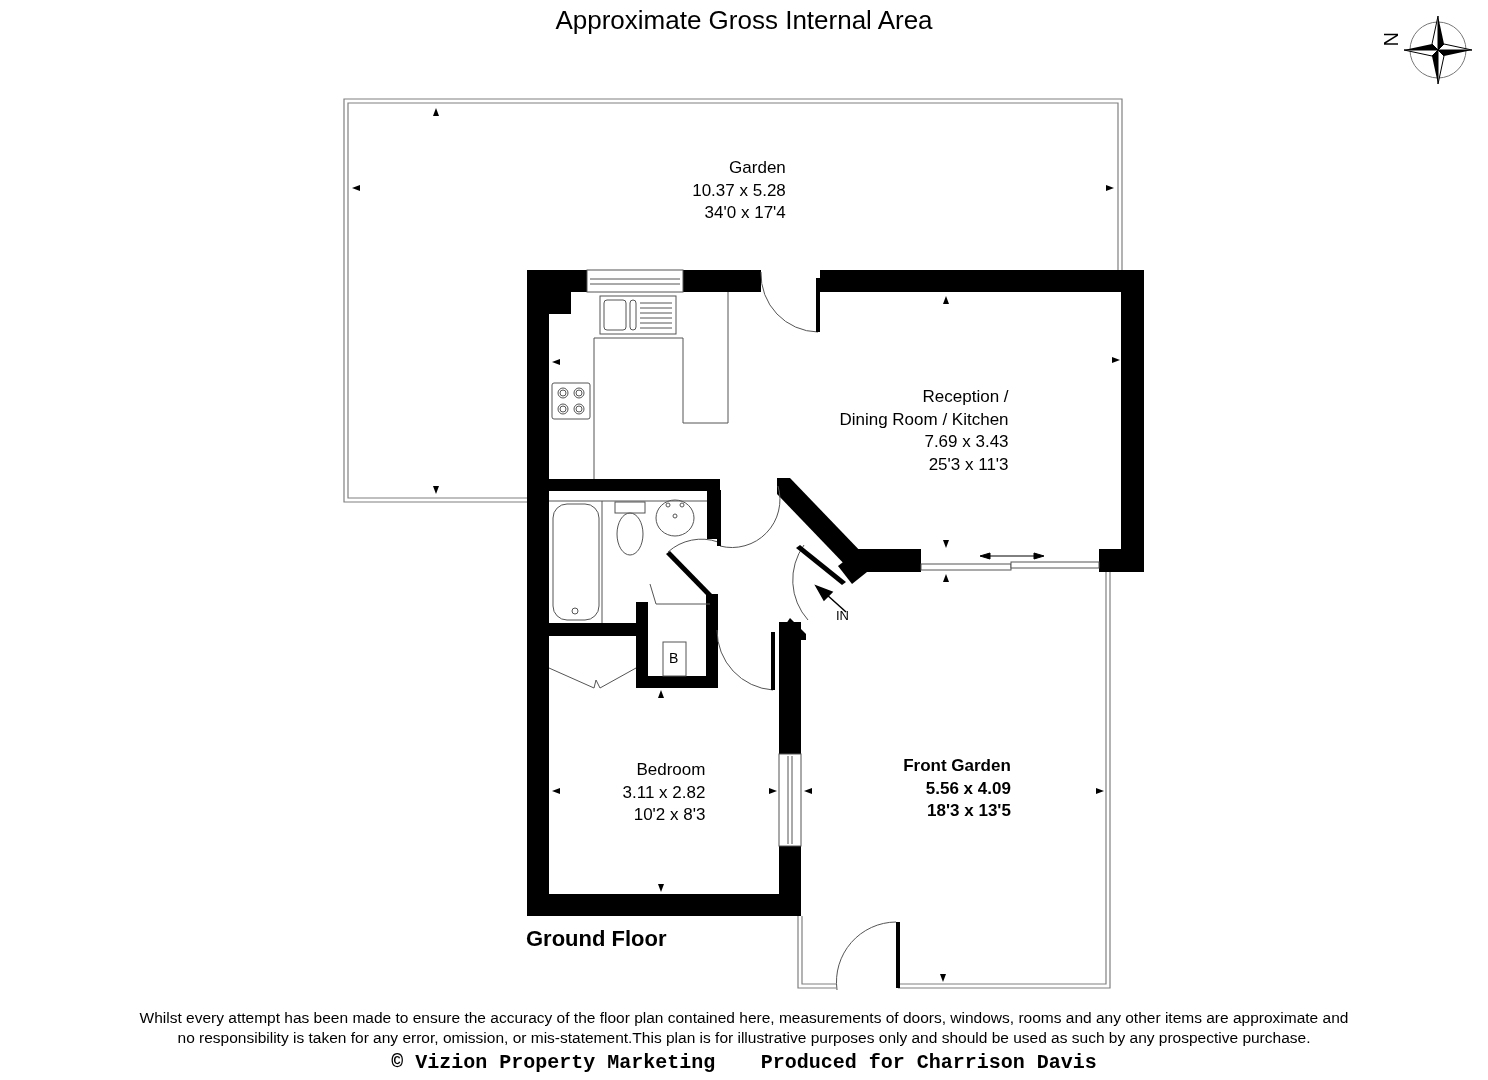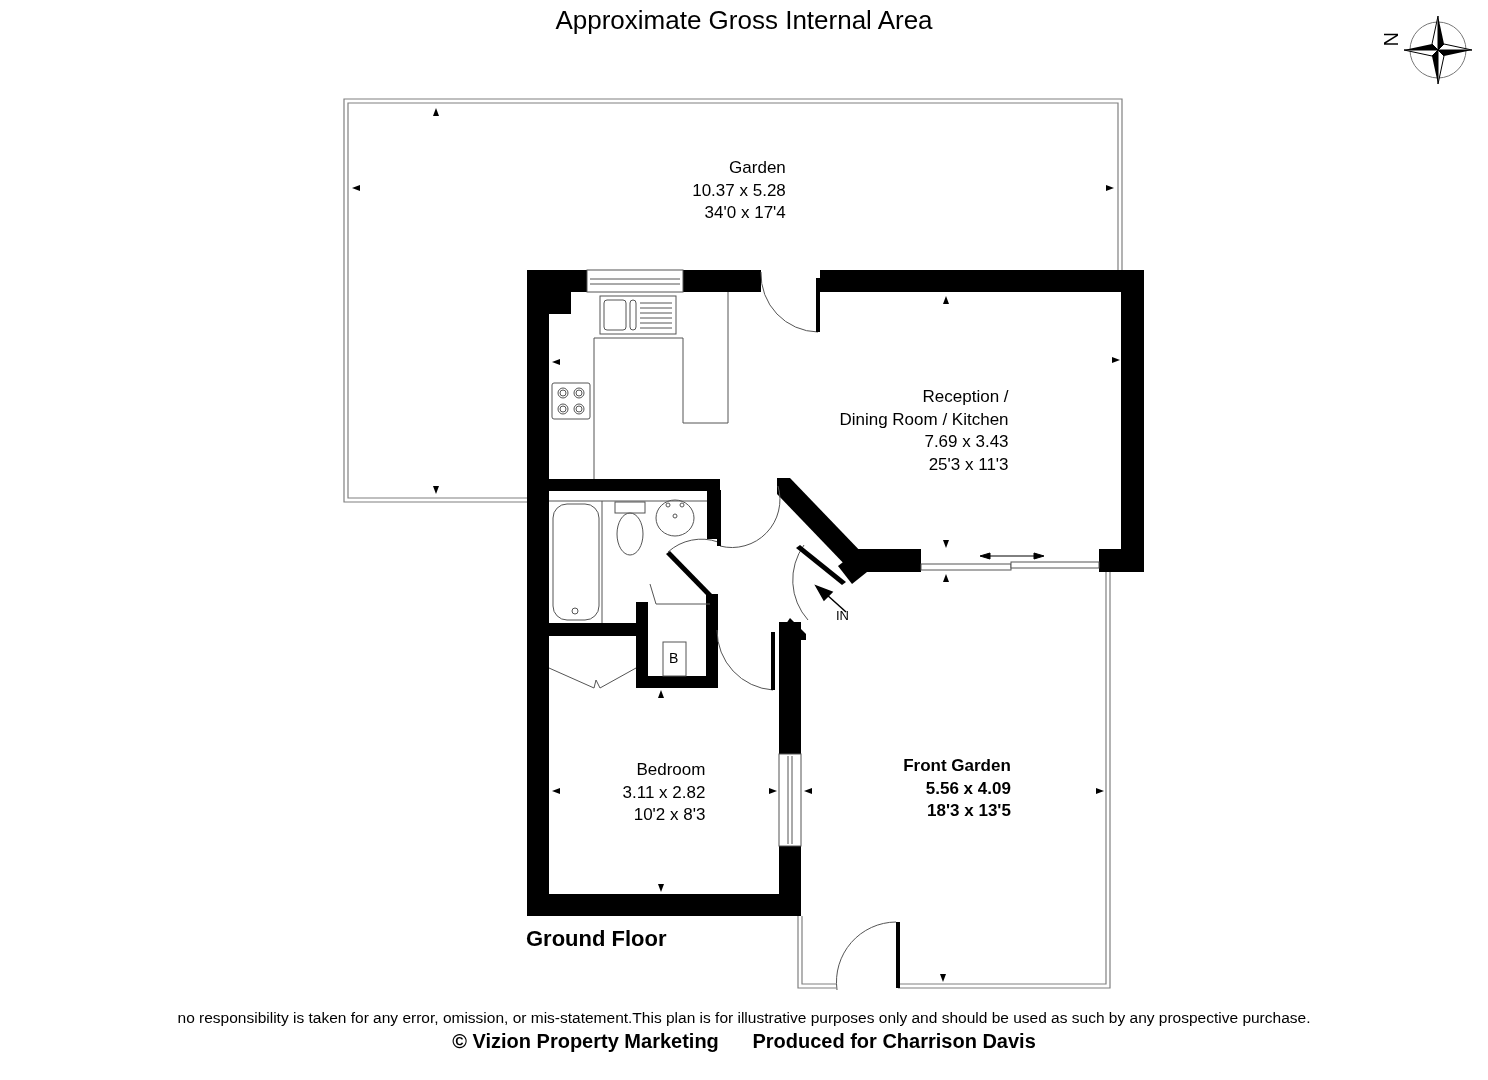--- a/index.html
+++ b/index.html
@@ -7,21 +7,21 @@
   .header { position:absolute; left:0; top:4px; width:1488px; text-align:center; font-size:26px; line-height:33px; }
   .header div { white-space:nowrap; }
   #plan { position:absolute; left:0; top:0; }
   .label { position:absolute; text-align:right; font-size:17px; line-height:22.5px; white-space:nowrap; transform:translateX(-50%); }
   .floor-label { position:absolute; left:526px; top:926px; font-size:22px; font-weight:bold; white-space:nowrap; }
   .in-label { position:absolute; left:836px; top:608px; font-size:13px; }
   .b-label { position:absolute; left:669px; top:650px; font-size:14px; }
   .footer { position:absolute; left:0; top:1008px; width:1488px; text-align:center; }
   .disclaimer { font-size:15.5px; line-height:20px; }
   .credits { font-size:20px; font-weight:bold; line-height:26px; }
-  .credits span { margin:0 14px; }
+  .credits span { margin:0 20px;font-family:Liberation Mono, monospace; }
   .compass { position:absolute; left:1376px; top:12px; }
 </style>
 </head>
 <body>
 
 <div class="header">
   <div>Approximate Gross Internal Area</div>
 </div>
 
 <svg class="compass" width="100" height="76" viewBox="0 0 100 76">
@@ -208,18 +208,19 @@
   <div>Front Garden</div>
   <div>5.56 x 4.09</div>
   <div>18'3 x 13'5</div>
 </div>
 
 <div class="in-label">IN</div>
 <div class="b-label">B</div>
 <div class="floor-label">Ground Floor</div>
 
 <div class="footer">
+  <div class="disclaimer">Whilst every attempt has been made to ensure the accuracy of the floor plan contained here, measurements of doors, windows, rooms and any other items are approximate and</div>
   <div class="disclaimer">no responsibility is taken for any error, omission, or mis-statement.This plan is for illustrative purposes only and should be used as such by any prospective purchase.</div>
   <div class="credits">
     <span>© Vizion Property Marketing</span>
     <span>Produced for Charrison Davis</span>
   </div>
 </div>
 
 </body></html>

